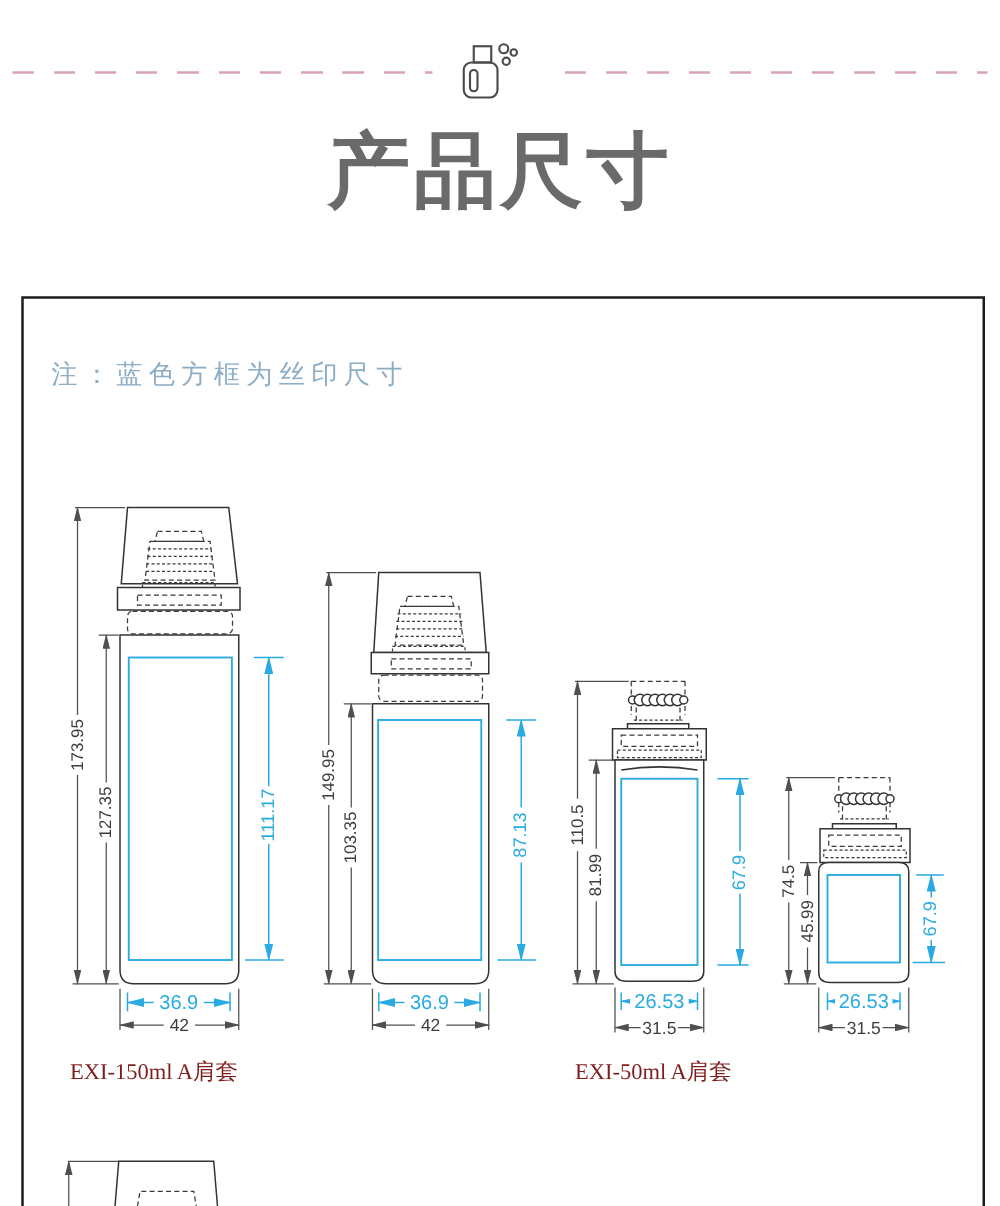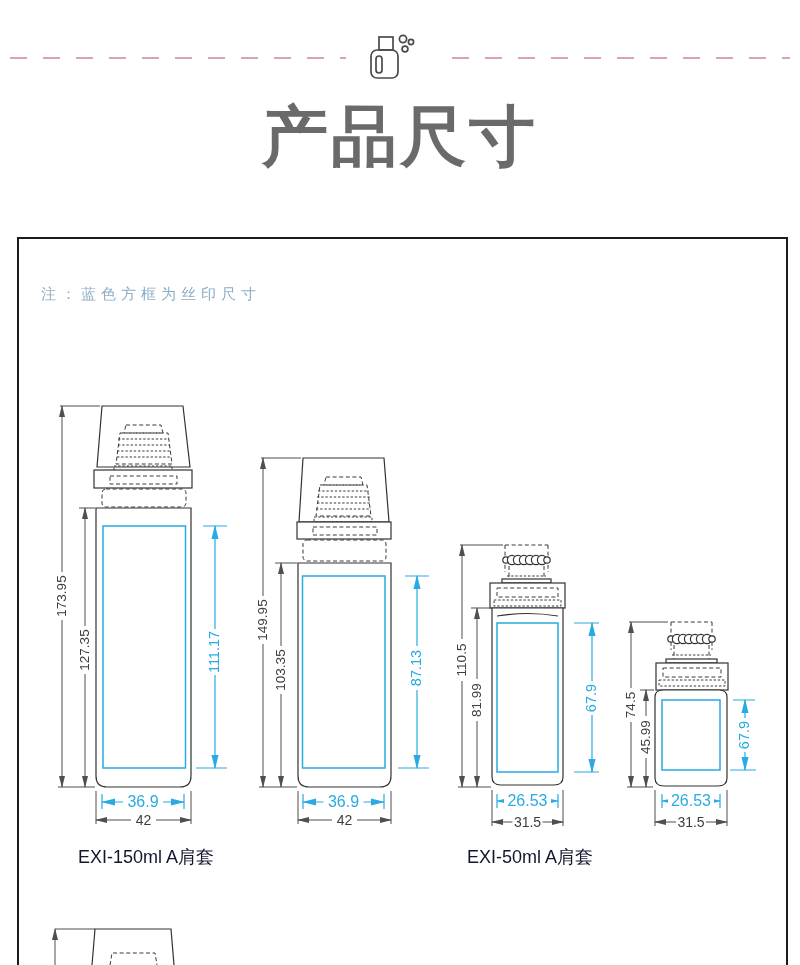--- a/index.html
+++ b/index.html
@@ -10,39 +10,39 @@
         background:repeating-linear-gradient(90deg,#d9a3af 0 17px,transparent 17px 33px);}
   .dash-left{left:10px;width:336px;}
   .dash-right{left:452px;width:338px;}
   .top-icon{position:absolute;left:365px;top:27px;}
   .page-title{position:absolute;left:0;top:92px;width:800px;text-align:center;
         font-size:66px;font-weight:bold;color:#6a6a6a;letter-spacing:3px;
         font-family:"Liberation Sans",sans-serif;}
   
   .panel{position:absolute;left:17px;top:237px;width:767px;height:760px;
         border:2px solid #1c1c1c;background:#fff;}
-  .note{position:absolute;left:22px;top:46px;font-size:15px;letter-spacing:5px;
+  .note{position:absolute;left:22px;top:46px;font-size:21px;letter-spacing:5px;
         color:#8cadc6;}
   
   .drawing{position:absolute;left:0;top:0;pointer-events:none;}
   
   .s  {stroke:#333;stroke-width:1.2;fill:none;}
   .sw {stroke:#333;stroke-width:1.2;fill:#fff;}
   .d  {stroke:#3a3a3a;stroke-width:1;fill:none;stroke-dasharray:4 2.6;}
   .dd {stroke:#3a3a3a;stroke-width:1;fill:none;stroke-dasharray:2.4 1.8;}
   .dim{stroke:#4f4f4f;stroke-width:1;fill:none;}
   .b  {stroke:#29abe2;stroke-width:1.5;fill:none;}
   .bd {stroke:#29abe2;stroke-width:1.2;fill:none;}
   .lb {fill:#fff;}
   text.t {font:13.5px "Liberation Sans",sans-serif;fill:#3d3d3d;}
   text.t2{font:14px "Liberation Sans",sans-serif;fill:#3d3d3d;}
   text.bt{font:14.5px "Liberation Sans",sans-serif;fill:#29abe2;}
   text.bt2{font:16px "Liberation Sans",sans-serif;fill:#29abe2;}
-  .caption{position:absolute;width:180px;text-align:center;top:845px;
-        font-family:Liberation Sans, sans-serif;font-size:18px;color:#0f172a;}
+  .caption{position:absolute;width:180px;top:845px;
+        font-family:Liberation Serif, serif;font-size:18px;color:#7f1d1d;}
 </style>
 </head>
 <body>
 
 <div class="page">
 
   <div class="dash dash-left"></div>
   <div class="dash dash-right"></div>
   <svg class="top-icon" width="52" height="56" viewBox="0 0 52 56">
     <g fill="none" stroke="#4a4a4a" stroke-width="1.7">
@@ -263,14 +263,14 @@
 
     <g>
       <path class="dim" d="M55,929 H95"></path>
       <line class="dim" x1="55" y1="929" x2="55" y2="965" marker-start="url(#ag)"></line>
       <path class="s" d="M92,965 L95,929 L171,929 L174,965"></path>
       <path class="d" d="M110,965 L112,953 L155,953 L157,965"></path>
     </g>
   </svg>
 
   <div class="caption" style="left:56px">EXI-150ml A肩套</div>
-  <div class="caption" style="left:440px">EXI-50ml A肩套</div>
+  <div class="caption" style="left:460px">EXI-50ml A肩套</div>
 </div>
 
 </body></html>

